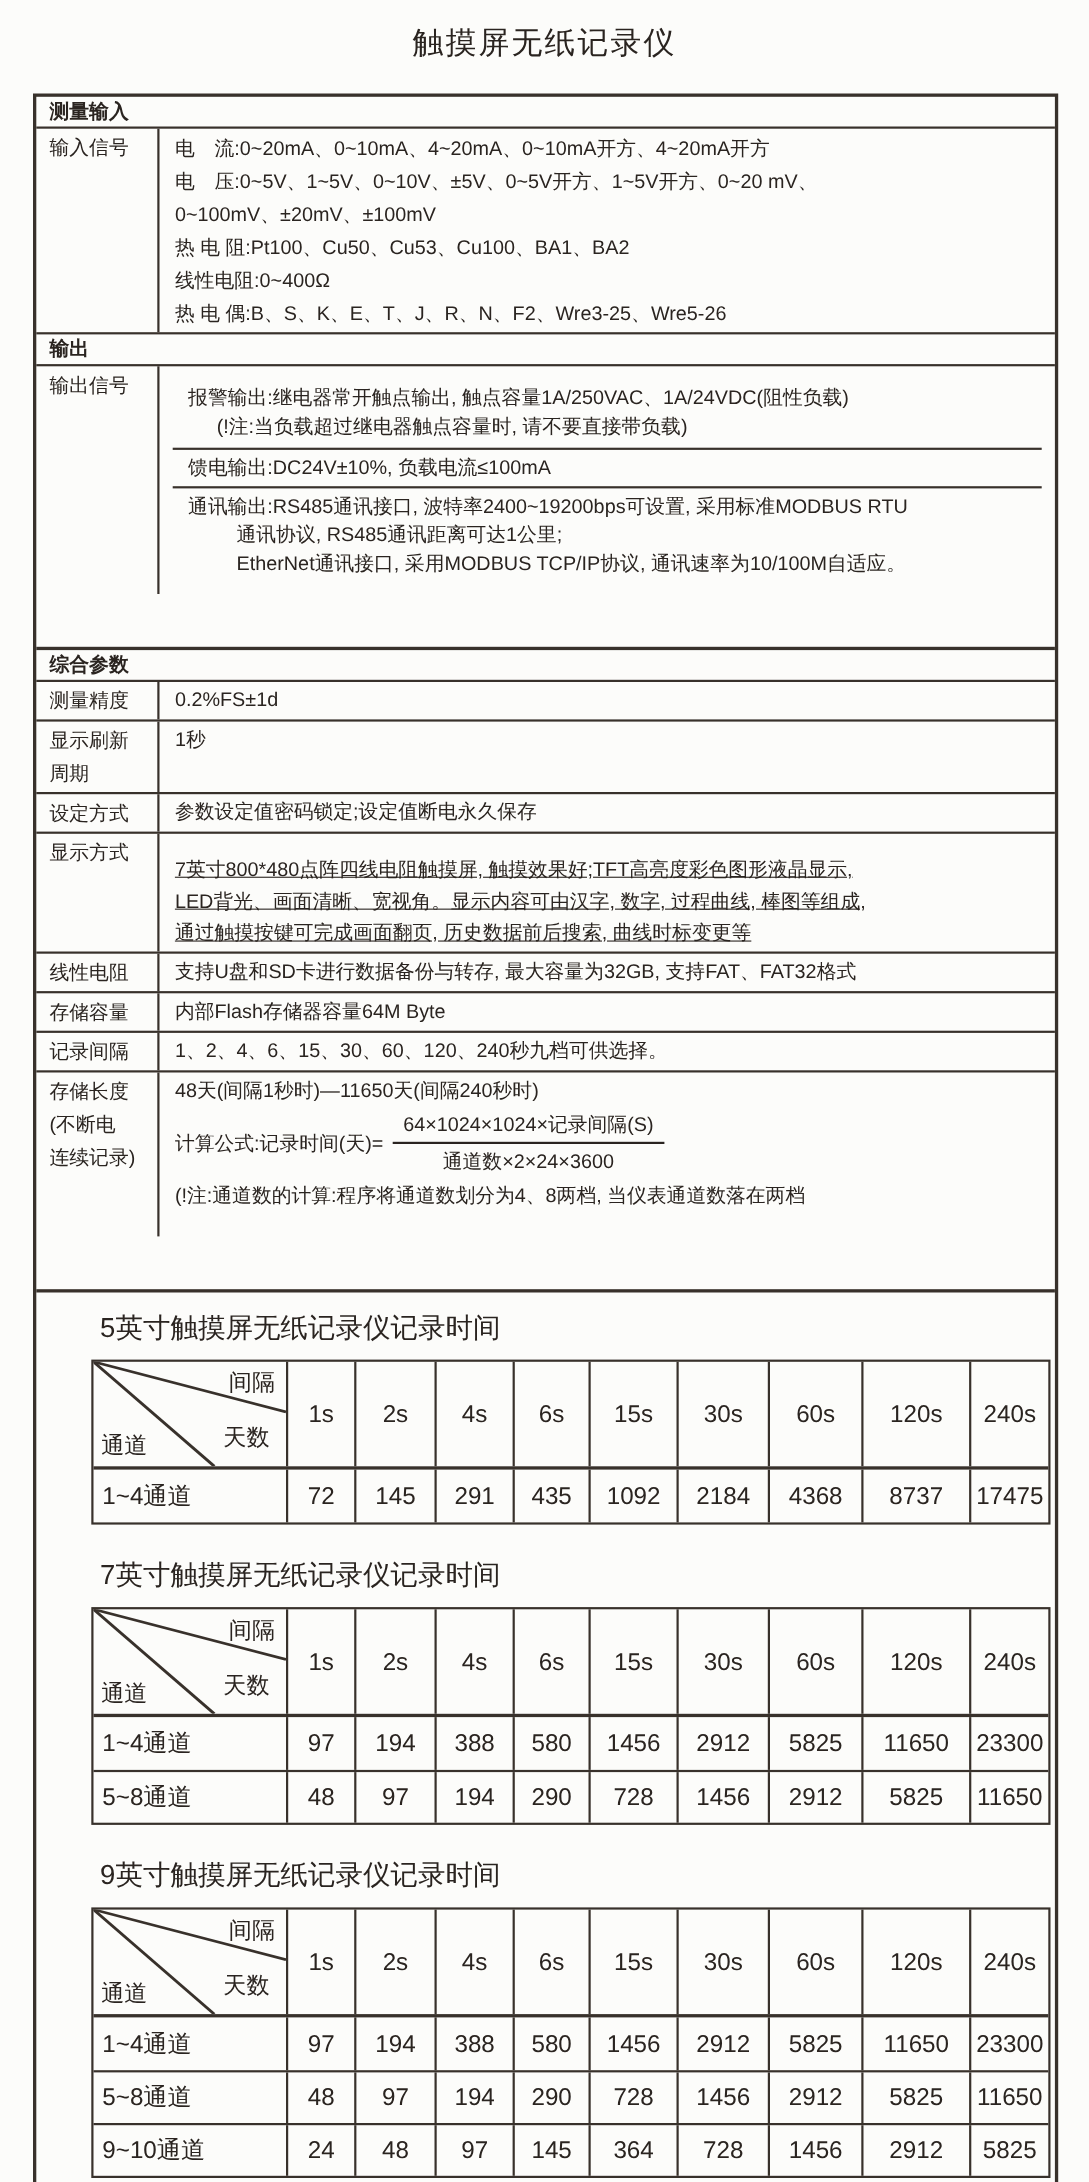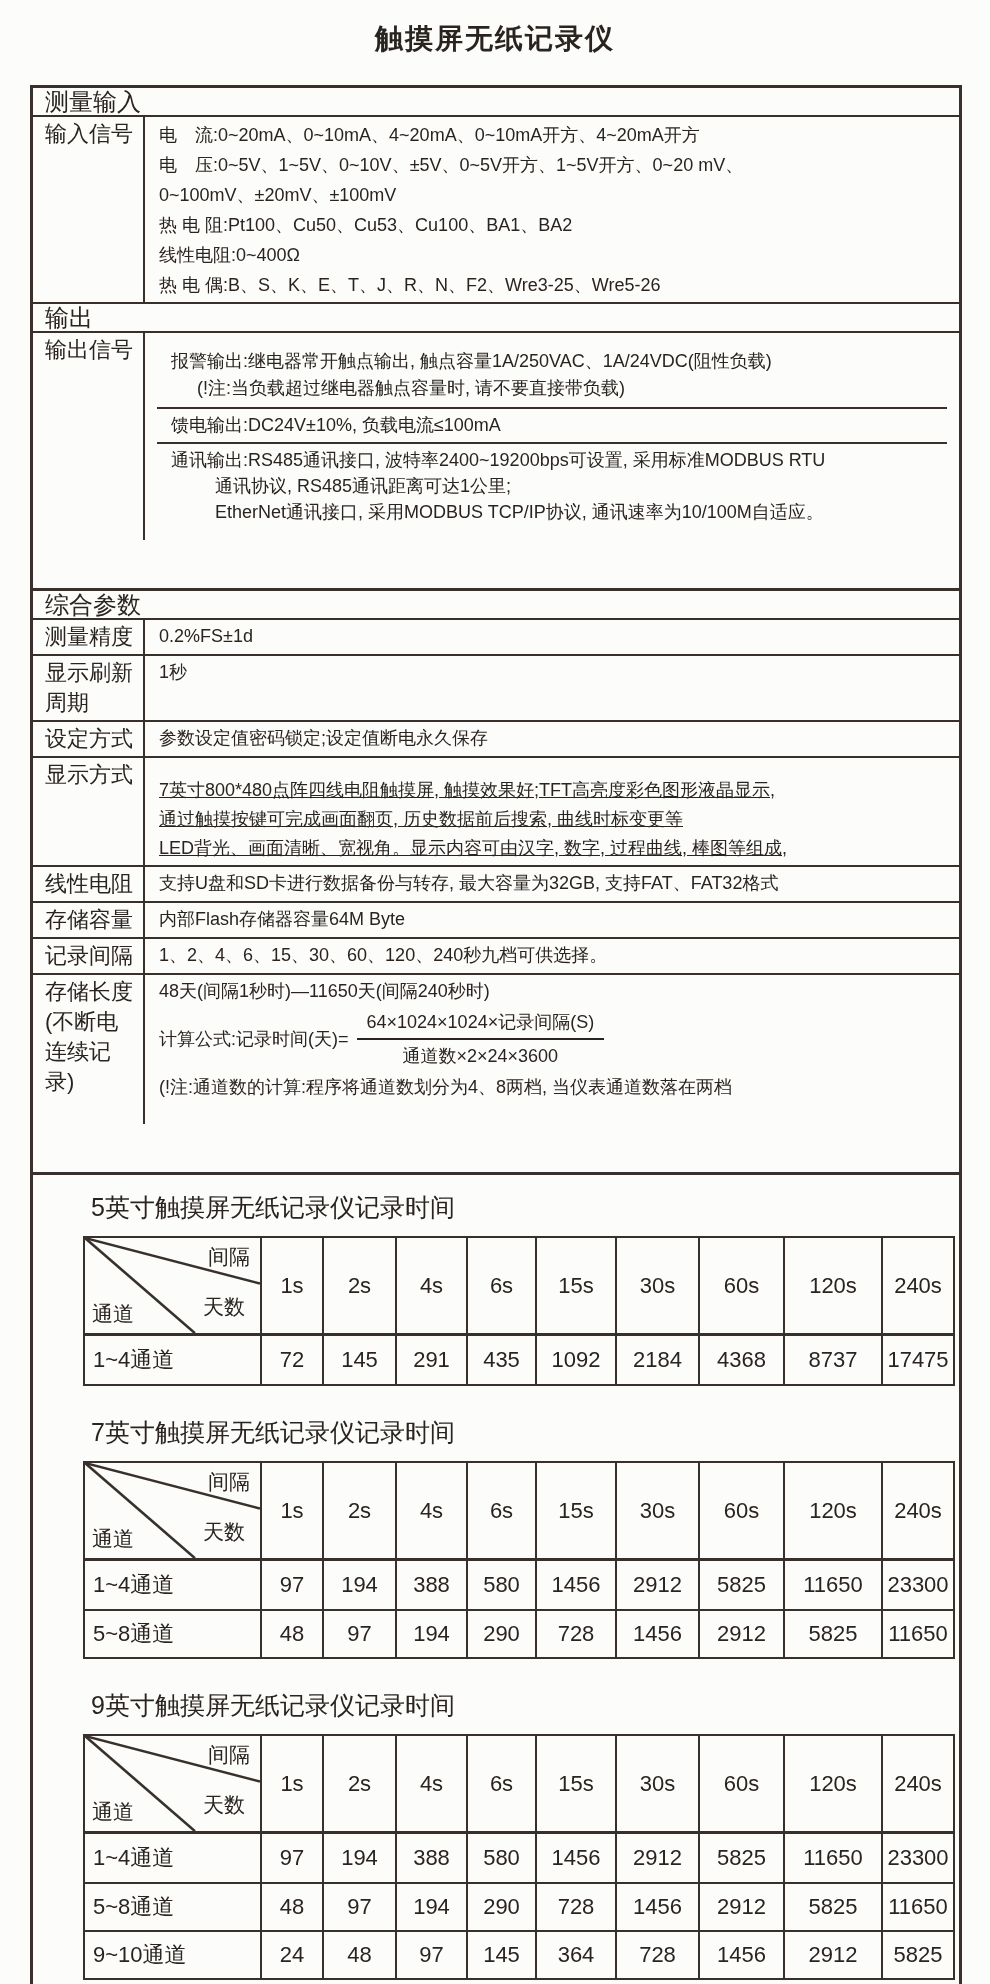--- a/index.html
+++ b/index.html
@@ -5,29 +5,29 @@
   :root{
     --ink:#2a2420;
     --border:#38312b;
     --bg:#fcfcfa;
   }
   *{box-sizing:border-box;}
   html,body{margin:0;padding:0;}
   body{background:#ffffff;font-family:"Liberation Sans","DejaVu Sans",sans-serif;color:var(--ink);}
   .page{position:relative;width:990px;height:1984px;margin:0 auto;background:var(--bg);overflow:hidden;}
   .title{position:absolute;top:20px;left:0;width:100%;text-align:center;
-         font-size:28px;font-weight:700;letter-spacing:2px;}
+         font-size:28px;font-weight:400;letter-spacing:2px;}
   .outer{position:absolute;left:30px;top:85px;width:932px;
          border:3px solid var(--border);background:var(--bg);}
   .srow{display:flex;border-top:2px solid var(--border);align-items:stretch;}
   .srow:first-child{border-top:none;}
   .srow.thick{border-top-width:3px;margin-top:48px;}
-  .seccell{flex:1;padding:1px 16px 1px 12px;font-size:24px;line-height:25px;min-height:26px;}
+  .seccell{flex:1;padding:1px 16px 1px 12px;font-size:18px;line-height:25px;min-height:26px;font-weight:bold;}
   .lbl{flex:0 0 112px;width:112px;border-right:2px solid var(--border);
-       padding:2px 4px 2px 12px;font-size:22px;line-height:30px;}
+       padding:2px 4px 2px 12px;font-size:18px;line-height:30px;}
   .cnt{flex:1;padding:2px 10px 2px 14px;font-size:18px;line-height:29px;}
   .r-inputsig .cnt{padding-top:3px;line-height:30px;min-height:182px;}
   .r-output .seccell{min-height:24px;}
   .r-outputsig .cnt{padding:12px;}
   .subrow{padding:3px 10px 3px 14px;border-top:2px solid var(--border);}
   .subrow:first-child{border-top:none;}
   .sub-alarm{min-height:62px;line-height:27px;}
   .sub-feed{min-height:33px;line-height:27px;}
   .sub-comm{min-height:82px;line-height:26px;}
   .ind-alarm{padding-left:26px;}
@@ -138,22 +138,22 @@
 
     <div class="srow r-setting">
       <div class="lbl">设定方式</div>
       <div class="cnt">参数设定值密码锁定;设定值断电永久保存</div>
     </div>
 
     <div class="srow r-display">
       <div class="lbl">显示方式</div>
       <div class="cnt">
         <div>7英寸800*480点阵四线电阻触摸屏, 触摸效果好;TFT高亮度彩色图形液晶显示,</div>
+        <div>LED背光、画面清晰、宽视角。显示内容可由汉字, 数字, 过程曲线, 棒图等组成,</div>
         <div>通过触摸按键可完成画面翻页, 历史数据前后搜索, 曲线时标变更等</div>
-        <div>LED背光、画面清晰、宽视角。显示内容可由汉字, 数字, 过程曲线, 棒图等组成,</div>
       </div>
     </div>
 
     <div class="srow r-backup">
       <div class="lbl">线性电阻</div>
       <div class="cnt">支持U盘和SD卡进行数据备份与转存, 最大容量为32GB, 支持FAT、FAT32格式</div>
     </div>
 
     <div class="srow r-capacity">
       <div class="lbl">存储容量</div>

